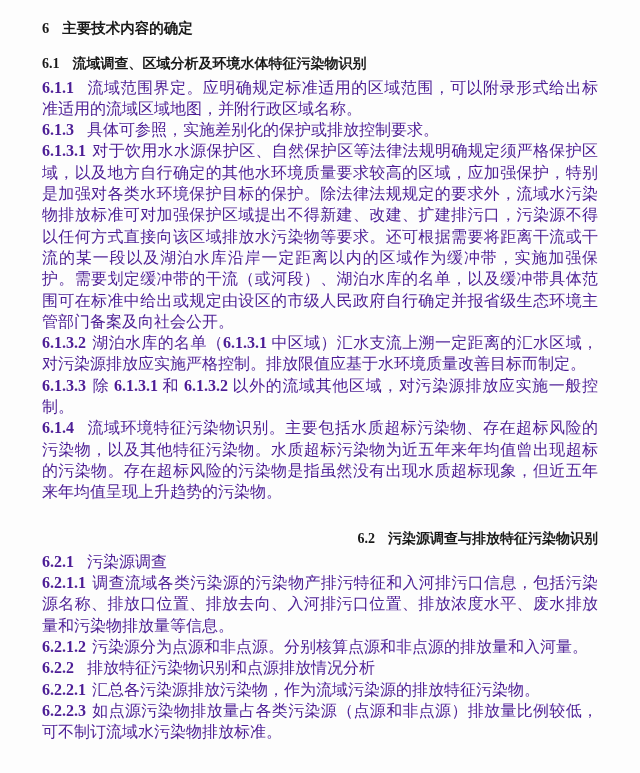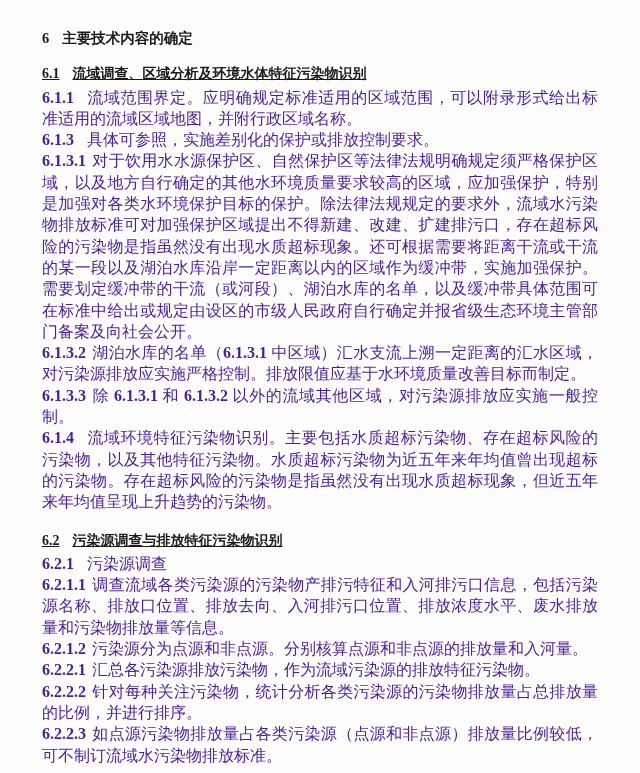--- a/index.html
+++ b/index.html
@@ -5,21 +5,21 @@
   html, body { margin: 0; padding: 0; }
   body {
     width: 640px; height: 773px;
     background: #fdfdfd;
     color: #222222;
     font-family: "Liberation Serif", "DejaVu Serif", serif;
   }
   .page {
     box-sizing: border-box;
     width: 640px; height: 773px;
-    padding: 28px 42px 0 42px;
+    padding: 18px 42px 0 42px;
     overflow: hidden;
     background: #fdfdfd;
   }
   .para {
     margin: 0;
     font-size: 16px;
     line-height: 21.3px;
     text-align: justify;
     text-justify: inter-character;
     color: #4c1d95;
@@ -34,61 +34,60 @@
     text-align: left;
   }
   .h2 {
     margin: 0 0 2px 0;
     font-family: "Liberation Sans", "DejaVu Sans", sans-serif;
     font-weight: bold;
     font-size: 14px;
     line-height: 21.3px;
     color: #1a1a1a;
     text-align: left;
-    text-decoration: underline;
   }
-  .h2-second { margin-top: 17px; }
+  .h2-second { margin-top: 25px; text-align: right; }
   .num { font-weight: bold; font-family: "Liberation Serif", "DejaVu Serif", serif; }
   .g2 { margin-right: 13px; }  
   .g1 { margin-right: 6px; }   
   .ref { font-weight: bold; }  
 </style>
 </head>
 <body>
 
 <div class="page">
 
   <p class="h1"><span class="num g2">6</span><span>主要技术内容的确定</span></p>
 
   <p class="h2"><span class="num g2">6.1</span><span>流域调查、区域分析及环境水体特征污染物识别</span></p>
 
   <p class="para"><span class="num g2">6.1.1</span><span>流域范围界定。应明确规定标准适用的区域范围，可以附录形式给出标准适用的流域区域地图，并附行政区域名称。</span></p>
 
 
   <p class="para"><span class="num g2">6.1.3</span><span>具体可参照，实施差别化的保护或排放控制要求。</span></p>
 
-  <p class="para"><span class="num g1">6.1.3.1</span><span>对于饮用水水源保护区、自然保护区等法律法规明确规定须严格保护区域，以及地方自行确定的其他水环境质量要求较高的区域，应加强保护，特别是加强对各类水环境保护目标的保护。除法律法规规定的要求外，流域水污染物排放标准可对加强保护区域提出不得新建、改建、扩建排污口，存在超标风险的污染物是指虽然没有出现水质超标现象。还可根据需要将距离干流或干流的某一段以及湖泊水库沿岸一定距离以内的区域作为缓冲带，实施加强保护。需要划定缓冲带的干流（或河段）、湖泊水库的名单，以及缓冲带具体范围可在标准中给出或规定由设区的市级人民政府自行确定并报省级生态环境主管部门备案及向社会公开。</span></p>
+  <p class="para"><span class="num g1">6.1.3.1</span><span>对于饮用水水源保护区、自然保护区等法律法规明确规定须严格保护区域，以及地方自行确定的其他水环境质量要求较高的区域，应加强保护，特别是加强对各类水环境保护目标的保护。除法律法规规定的要求外，流域水污染物排放标准可对加强保护区域提出不得新建、改建、扩建排污口，污染源不得以任何方式直接向该区域排放水污染物等要求。还可根据需要将距离干流或干流的某一段以及湖泊水库沿岸一定距离以内的区域作为缓冲带，实施加强保护。需要划定缓冲带的干流（或河段）、湖泊水库的名单，以及缓冲带具体范围可在标准中给出或规定由设区的市级人民政府自行确定并报省级生态环境主管部门备案及向社会公开。</span></p>
 
   <p class="para"><span class="num g1">6.1.3.2</span><span>湖泊水库的名单（</span><span class="ref">6.1.3.1</span><span> 中区域）汇水支流上溯一定距离的汇水区域，对污染源排放应实施严格控制。排放限值应基于水环境质量改善目标而制定。</span></p>
 
   <p class="para"><span class="num g1">6.1.3.3</span><span>除 </span><span class="ref">6.1.3.1</span><span> 和 </span><span class="ref">6.1.3.2</span><span> 以外的流域其他区域，对污染源排放应实施一般控制。</span></p>
 
   <p class="para"><span class="num g2">6.1.4</span><span>流域环境特征污染物识别。主要包括水质超标污染物、存在超标风险的污染物，以及其他特征污染物。水质超标污染物为近五年来年均值曾出现超标的污染物。存在超标风险的污染物是指虽然没有出现水质超标现象，但近五年来年均值呈现上升趋势的污染物。</span></p>
 
   <p class="h2 h2-second"><span class="num g2">6.2</span><span>污染源调查与排放特征污染物识别</span></p>
 
   <p class="para"><span class="num g2">6.2.1</span><span>污染源调查</span></p>
 
   <p class="para"><span class="num g1">6.2.1.1</span><span>调查流域各类污染源的污染物产排污特征和入河排污口信息，包括污染源名称、排放口位置、排放去向、入河排污口位置、排放浓度水平、废水排放量和污染物排放量等信息。</span></p>
 
   <p class="para"><span class="num g1">6.2.1.2</span><span>污染源分为点源和非点源。分别核算点源和非点源的排放量和入河量。</span></p>
 
 
+  <p class="para"><span class="num g2">6.2.2</span><span>排放特征污染物识别和点源排放情况分析</span></p>
 
   <p class="para"><span class="num g1">6.2.2.1</span><span>汇总各污染源排放污染物，作为流域污染源的排放特征污染物。</span></p>
 
-  <p class="para"><span class="num g1">6.2.2.2</span><span>针对每种关注污染物，统计分析各类污染源的污染物排放量占总排放量的比例，并进行排序。</span></p>
 
   <p class="para"><span class="num g1">6.2.2.3</span><span>如点源污染物排放量占各类污染源（点源和非点源）排放量比例较低，可不制订流域水污染物排放标准。</span></p>
 
   <p class="para"></p>
 
 </div>
 
 </body></html>

